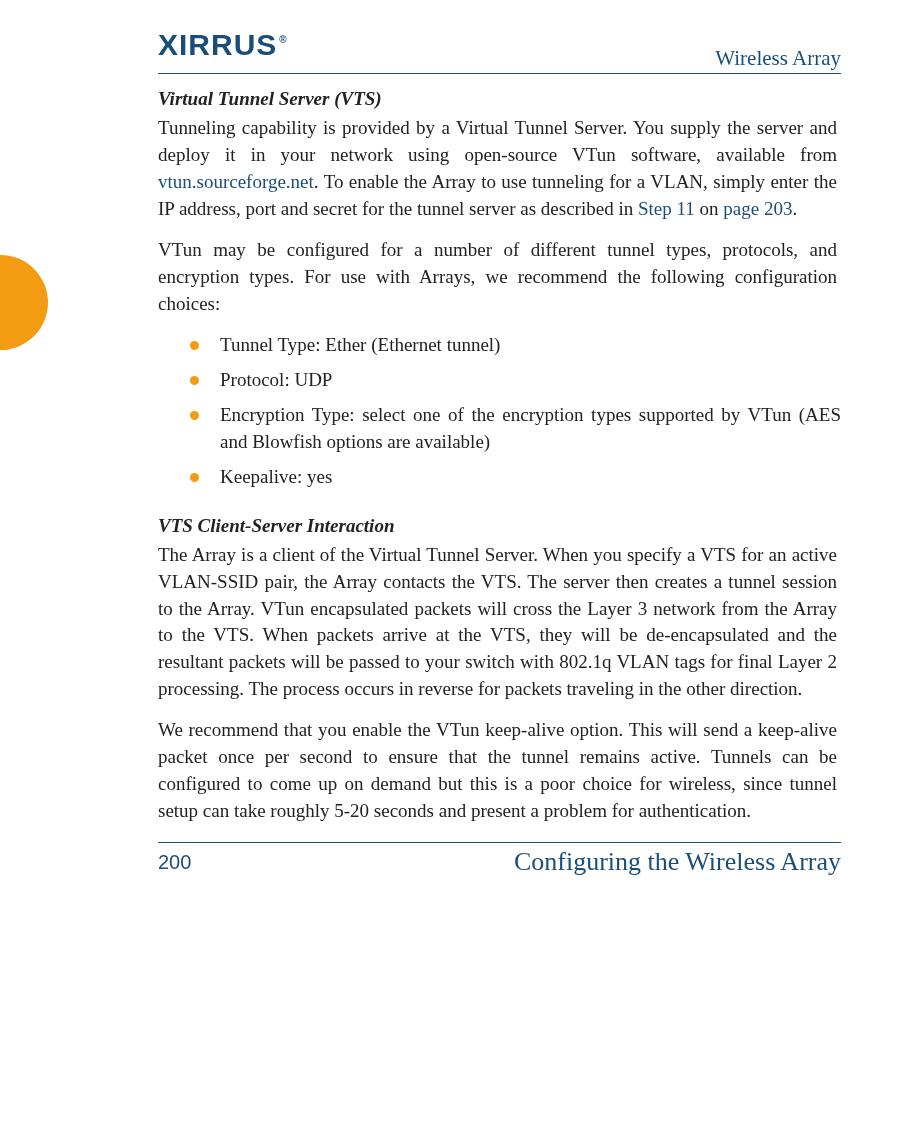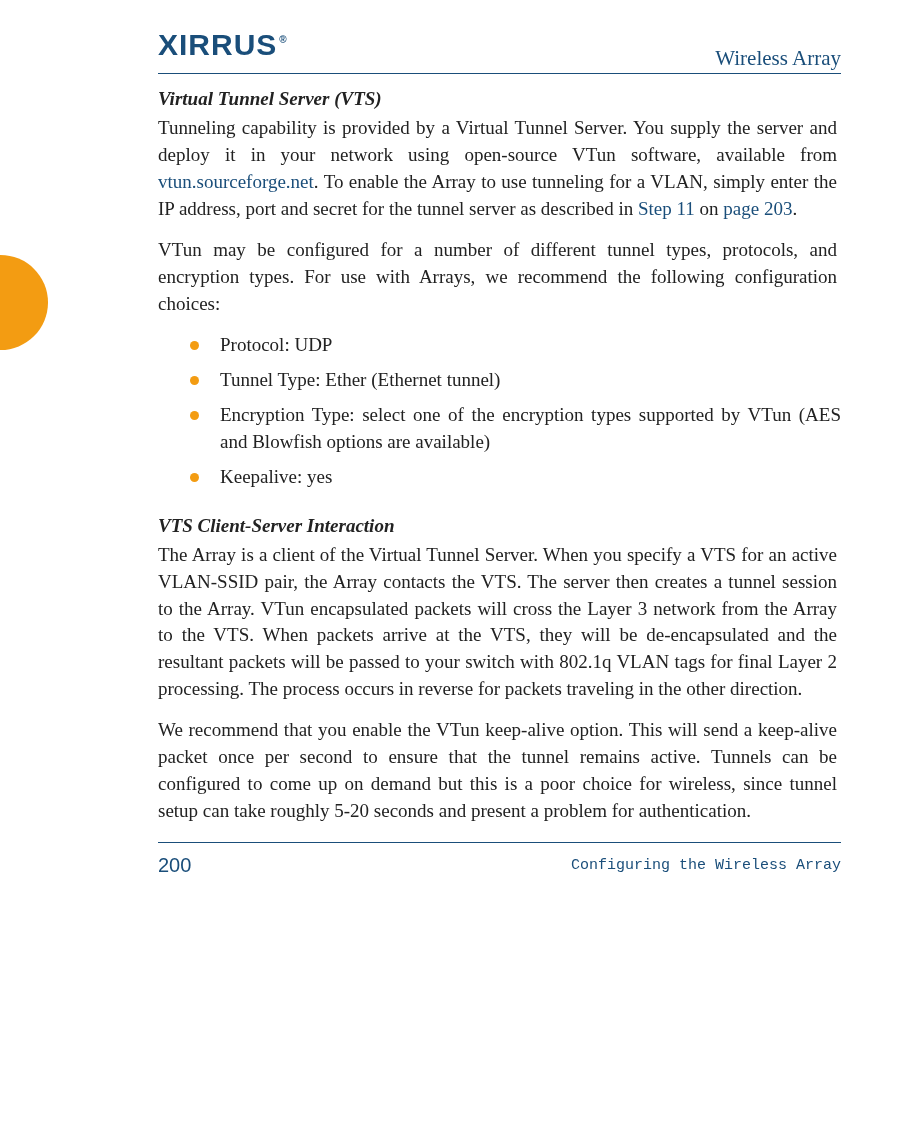--- a/index.html
+++ b/index.html
@@ -126,22 +126,22 @@
     justify-content: space-between;
     align-items: center;
     font-size: 20px;
   }
   .page-num {
     color: #1a4e7a;
     font-family: Arial, Helvetica, sans-serif;
   }
   .chapter {
     color: #1a4e7a;
-    font-family: Liberation Mono, monospace;
-    font-size: 15px;
+    font-family: Liberation Serif, serif;
+    font-size: 26px;
   }
 </style>
 </head>
 <body>
 
 <div class="page">
   <div class="tab"></div>
 
   <div class="header">
     <div class="logo">
@@ -155,22 +155,22 @@
   <div class="content">
     <div class="section-title">Virtual Tunnel Server (VTS)</div>
 
     <p class="para">
       <span>Tunneling capability is provided by a Virtual Tunnel Server. You supply the server and deploy it in your network using open-source VTun software, available from </span><span class="link">vtun.sourceforge.net</span><span>. To enable the Array to use tunneling for a VLAN, simply enter the IP address, port and secret for the tunnel server as described in </span><span class="link">Step 11</span><span> on </span><span class="link">page 203</span><span>.</span>
     </p>
 
     <p class="para">VTun may be configured for a number of different tunnel types, protocols, and encryption types. For use with Arrays, we recommend the following configuration choices:</p>
 
     <ul class="bullets">
+      <li>Tunnel Type: Ether (Ethernet tunnel)</li>
       <li>Protocol: UDP</li>
-      <li>Tunnel Type: Ether (Ethernet tunnel)</li>
       <li>Encryption Type: select one of the encryption types supported by VTun (AES and Blowfish options are available)</li>
       <li>Keepalive: yes</li>
     </ul>
 
     <div class="section-title2">VTS Client-Server Interaction</div>
 
     <p class="para">The Array is a client of the Virtual Tunnel Server. When you specify a VTS for an active VLAN-SSID pair, the Array contacts the VTS. The server then creates a tunnel session to the Array. VTun encapsulated packets will cross the Layer 3 network from the Array to the VTS. When packets arrive at the VTS, they will be de-encapsulated and the resultant packets will be passed to your switch with 802.1q VLAN tags for final Layer 2 processing. The process occurs in reverse for packets traveling in the other direction.</p>
 
     <p class="para">We recommend that you enable the VTun keep-alive option. This will send a keep-alive packet once per second to ensure that the tunnel remains active. Tunnels can be configured to come up on demand but this is a poor choice for wireless, since tunnel setup can take roughly 5-20 seconds and present a problem for authentication.</p>
   </div>

